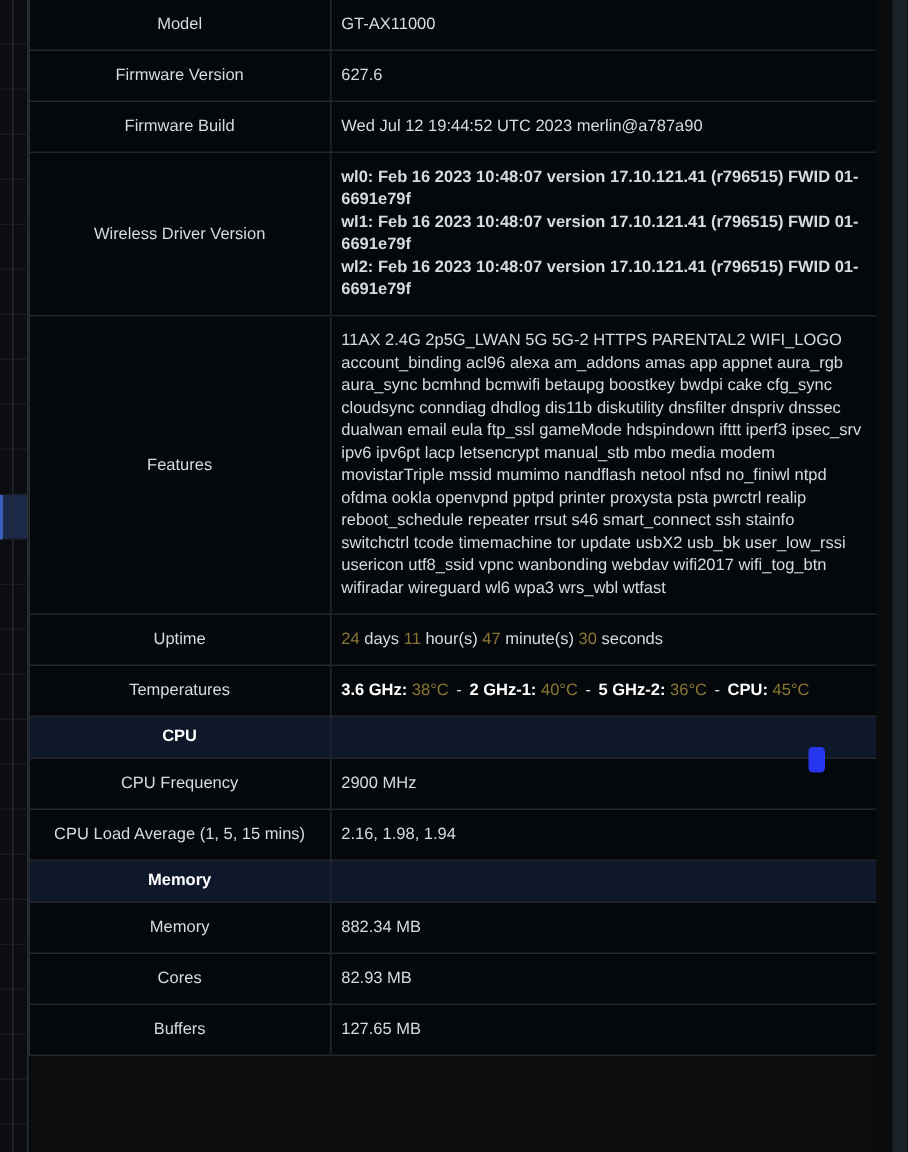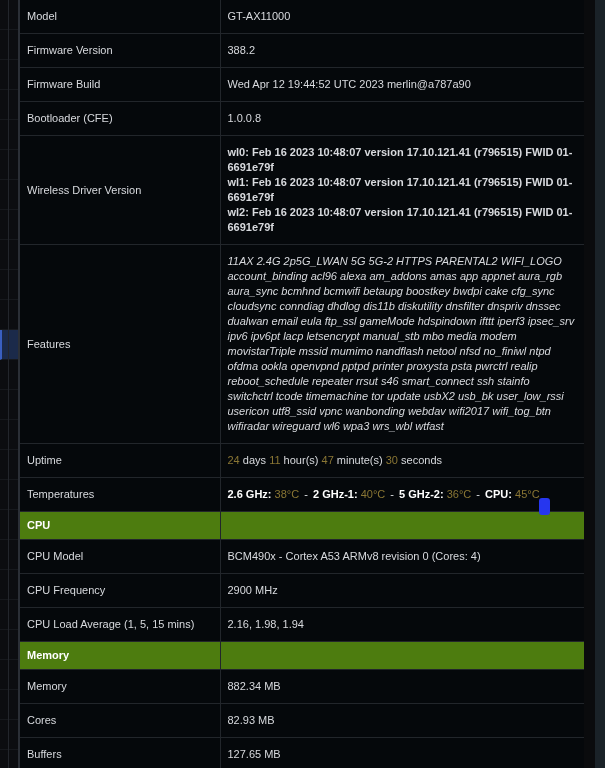--- a/index.html
+++ b/index.html
@@ -69,39 +69,40 @@
     padding: 9px 7px;
     font-size: 11px;
     line-height: 15px;
     color: #d8dade;
   }
   td.label {
     width: 200px;
     color: #cfd2d6;
     border-right: 1px solid #22262b;
     padding-left: 7px;
+    text-align: center;
   }
   td.value {
     color: #e2e4e8;
     padding-left: 7px;
     word-wrap: break-word;
   }
   tr.section td {
     font-weight: bold;
     color: #ffffff;
-    background: #4d7c0f;
+    background: #0f172a;
     padding-top: 6px; padding-bottom: 6px;
     font-size: 11px;
   }
   tr.section td.label { border-right: 1px solid #22262b; }
 
   .multiline { white-space: normal; font-weight: bold; }
   .multiline .dline { display: block; }
 
-  .feat { line-height: 16px; font-style: italic; }
+  .feat { line-height: 16px; }
 
   .num { color: #8a7634; text-align: right; }
   .bold { font-weight: bold; color: #ffffff; }
   .sep { color: #e2e4e8; padding: 0 2px; }
 
   
   .blue-marker {
     position: absolute;
     left: 539px; top: 498px;
     width: 11px; height: 17px;
@@ -146,59 +147,51 @@
 
   <div class="table-wrap">
     <table class="info" id="info-table">
       <tbody id="info-body">
           <tr>
             <td class="label">Model</td>
             <td class="value">GT-AX11000</td>
           </tr>
           <tr>
             <td class="label">Firmware Version</td>
-            <td class="value">388.2</td>
+            <td class="value">627.6</td>
           </tr>
           <tr>
             <td class="label">Firmware Build</td>
-            <td class="value">Wed Apr 12 19:44:52 UTC 2023 merlin@a787a90</td>
-          </tr>
-          <tr>
-            <td class="label">Bootloader (CFE)</td>
-            <td class="value">1.0.0.8</td>
+            <td class="value">Wed Jul 12 19:44:52 UTC 2023 merlin@a787a90</td>
           </tr>
           <tr>
             <td class="label">Wireless Driver Version</td>
             <td class="value multiline">
               <span class="dline">wl0: Feb 16 2023 10:48:07 version 17.10.121.41 (r796515) FWID 01-6691e79f</span>
               <span class="dline">wl1: Feb 16 2023 10:48:07 version 17.10.121.41 (r796515) FWID 01-6691e79f</span>
               <span class="dline">wl2: Feb 16 2023 10:48:07 version 17.10.121.41 (r796515) FWID 01-6691e79f</span>
             </td>
           </tr>
           <tr>
             <td class="label">Features</td>
             <td class="value feat">11AX 2.4G 2p5G_LWAN 5G 5G-2 HTTPS PARENTAL2 WIFI_LOGO account_binding acl96 alexa am_addons amas app appnet aura_rgb aura_sync bcmhnd bcmwifi betaupg boostkey bwdpi cake cfg_sync cloudsync conndiag dhdlog dis11b diskutility dnsfilter dnspriv dnssec dualwan email eula ftp_ssl gameMode hdspindown ifttt iperf3 ipsec_srv ipv6 ipv6pt lacp letsencrypt manual_stb mbo media modem movistarTriple mssid mumimo nandflash netool nfsd no_finiwl ntpd ofdma ookla openvpnd pptpd printer proxysta psta pwrctrl realip reboot_schedule repeater rrsut s46 smart_connect ssh stainfo switchctrl tcode timemachine tor update usbX2 usb_bk user_low_rssi usericon utf8_ssid vpnc wanbonding webdav wifi2017 wifi_tog_btn wifiradar wireguard wl6 wpa3 wrs_wbl wtfast</td>
           </tr>
           <tr>
             <td class="label">Uptime</td>
             <td class="value"><span class="num">24</span> <span>days</span> <span class="num">11</span> <span>hour(s)</span> <span class="num">47</span> <span>minute(s)</span> <span class="num">30</span> <span>seconds</span></td>
           </tr>
           <tr>
             <td class="label">Temperatures</td>
-            <td class="value"><span class="bold">2.6 GHz:</span> <span class="num">38°C</span> <span class="sep">-</span> <span class="bold">2 GHz-1:</span> <span class="num">40°C</span> <span class="sep">-</span> <span class="bold">5 GHz-2:</span> <span class="num">36°C</span> <span class="sep">-</span> <span class="bold">CPU:</span> <span class="num">45°C</span></td>
+            <td class="value"><span class="bold">3.6 GHz:</span> <span class="num">38°C</span> <span class="sep">-</span> <span class="bold">2 GHz-1:</span> <span class="num">40°C</span> <span class="sep">-</span> <span class="bold">5 GHz-2:</span> <span class="num">36°C</span> <span class="sep">-</span> <span class="bold">CPU:</span> <span class="num">45°C</span></td>
           </tr>
           <tr class="section">
             <td class="label">CPU</td>
             <td class="value"></td>
           </tr>
           <tr>
-            <td class="label">CPU Model</td>
-            <td class="value">BCM490x - Cortex A53 ARMv8 revision 0   (Cores: 4)</td>
-          </tr>
-          <tr>
             <td class="label">CPU Frequency</td>
             <td class="value">2900 MHz</td>
           </tr>
           <tr>
             <td class="label">CPU Load Average (1, 5, 15 mins)</td>
             <td class="value">2.16, 1.98, 1.94</td>
           </tr>
           <tr class="section">
             <td class="label">Memory</td>
             <td class="value"></td>

